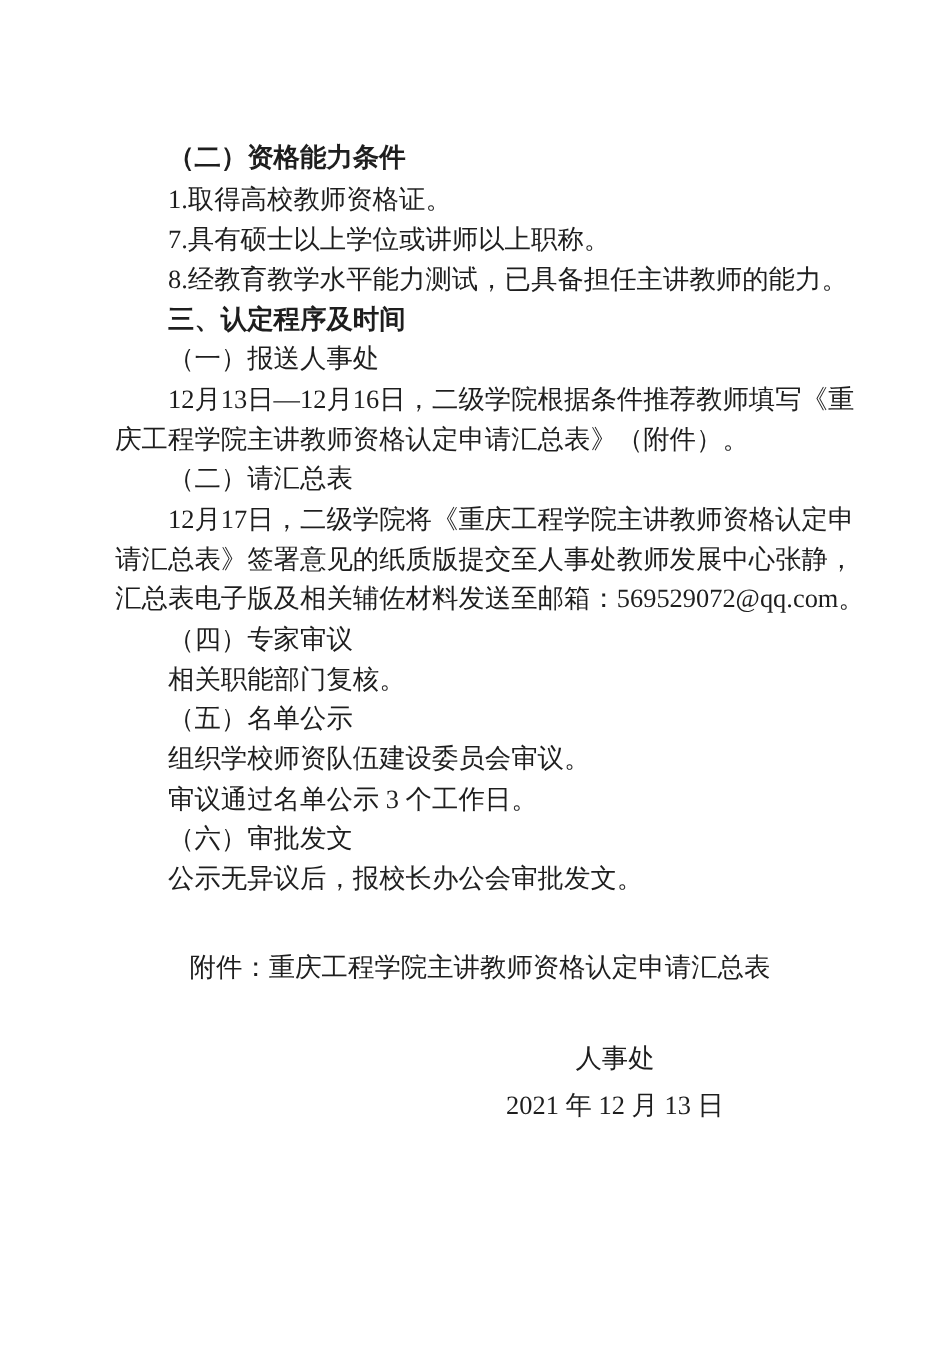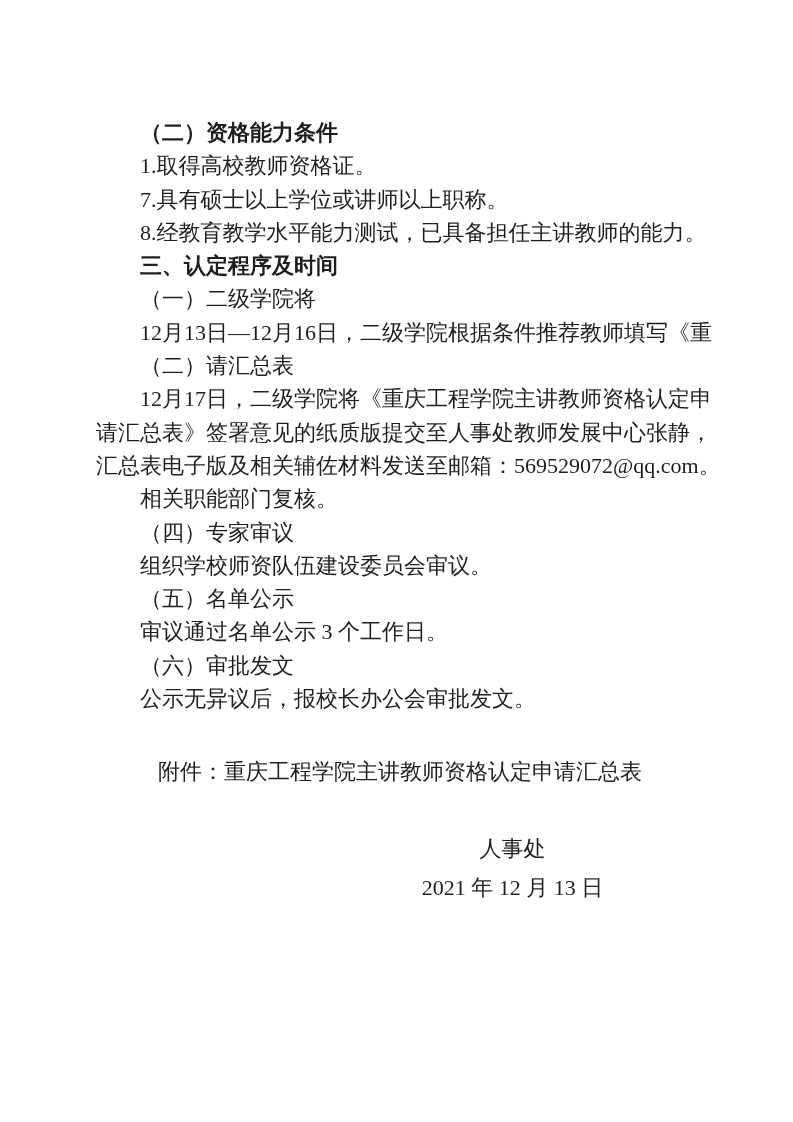--- a/index.html
+++ b/index.html
@@ -23,21 +23,21 @@
     color: #1e1e1e;
   }
   .line {
     white-space: nowrap;
   }
   .indent {
     text-indent: 44px;
   }
   .heading-kai {
     font-weight: bold;
-    font-family: Liberation Sans, sans-serif;
+    font-family: Liberation Mono, monospace;
   }
   .heading-hei {
     font-weight: bold;
     font-family: Liberation Sans, sans-serif;
   }
   .spacer-a { height: 40px; }
   .spacer-b { height: 43px; }
   .attachment {
     text-indent: 62px;
   }
@@ -53,30 +53,31 @@
 <body>
 
 <div class="page">
   <div class="content">
     <div id="body-lines">
         <div class="line heading-kai indent">（二）资格能力条件</div>
         <div class="line  indent">1.取得高校教师资格证。</div>
         <div class="line  indent">7.具有硕士以上学位或讲师以上职称。</div>
         <div class="line  indent">8.经教育教学水平能力测试，已具备担任主讲教师的能力。</div>
         <div class="line heading-hei indent">三、认定程序及时间</div>
-        <div class="line  indent">（一）二级学院将</div>
+        <div class="line  indent">（一）报送人事处</div>
         <div class="line  indent">12月13日—12月16日，二级学院根据条件推荐教师填写《重</div>
+        <div class="line ">庆工程学院主讲教师资格认定申请汇总表》（附件）。</div>
         <div class="line  indent">（二）请汇总表</div>
         <div class="line  indent">12月17日，二级学院将《重庆工程学院主讲教师资格认定申</div>
         <div class="line ">请汇总表》签署意见的纸质版提交至人事处教师发展中心张静，</div>
         <div class="line ">汇总表电子版及相关辅佐材料发送至邮箱：569529072@qq.com。</div>
+        <div class="line  indent">（四）专家审议</div>
         <div class="line  indent">相关职能部门复核。</div>
-        <div class="line  indent">（四）专家审议</div>
+        <div class="line  indent">（五）名单公示</div>
         <div class="line  indent">组织学校师资队伍建设委员会审议。</div>
-        <div class="line  indent">（五）名单公示</div>
         <div class="line  indent">审议通过名单公示 3 个工作日。</div>
         <div class="line  indent">（六）审批发文</div>
         <div class="line  indent">公示无异议后，报校长办公会审批发文。</div>
       </div>
     <div class="spacer-a"></div>
     <div class="line attachment">附件：重庆工程学院主讲教师资格认定申请汇总表</div>
     <div class="spacer-b"></div>
     <div class="line sig">人事处</div>
     <div class="line sig sig-date">2021 年 12 月 13 日</div>
   </div>

